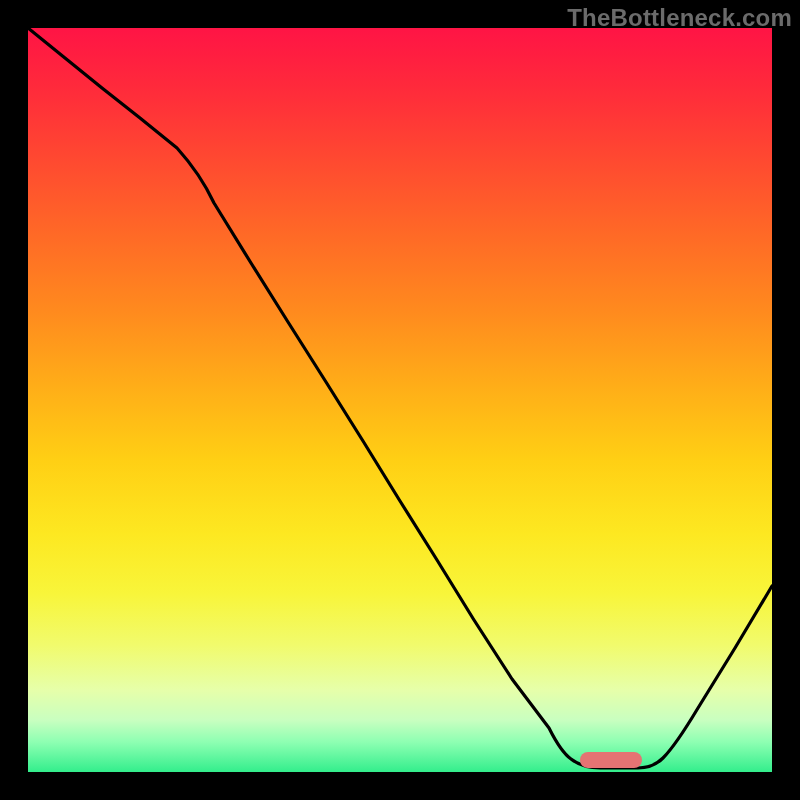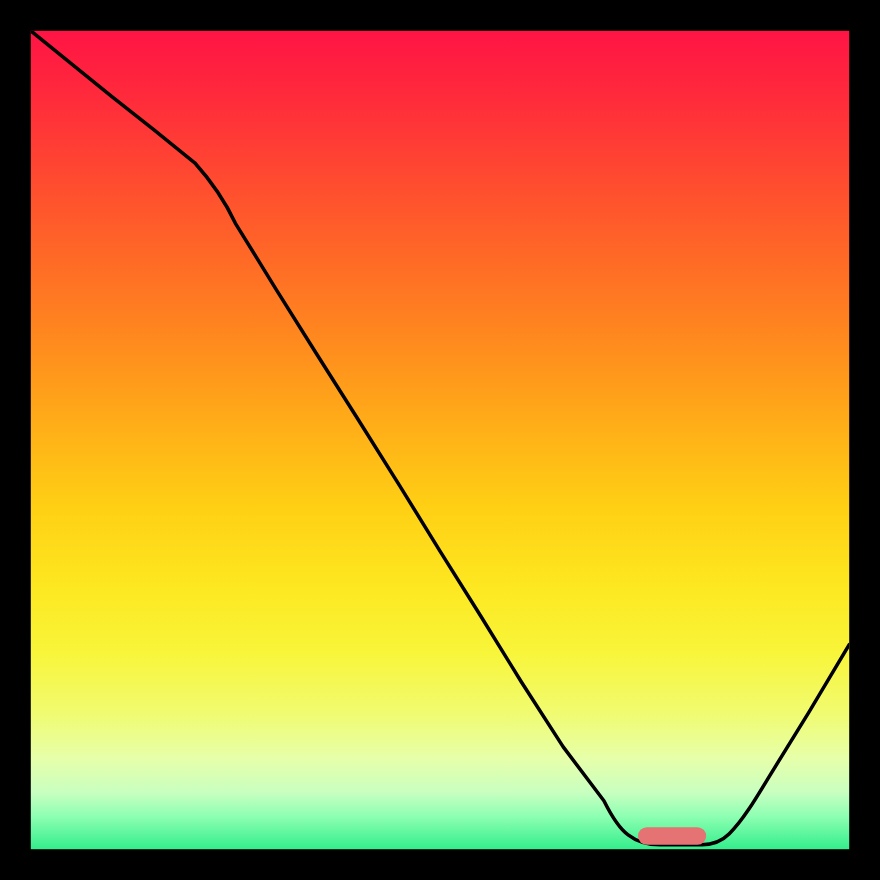--- a/index.html
+++ b/index.html
@@ -95,14 +95,15 @@
                C 620 740, 628 737, 635 730
                C 647 718, 658 700, 670 680
                L 707 620
                L 744 558" fill="none" stroke="#000" stroke-width="3.2" stroke-linecap="round" stroke-linejoin="round"></path>
     </svg>
 
     <div class="marker" style="left:552px; top:724px;"></div>
 
   </div>
 
+  <div class="watermark">TheBottleneck.com</div>
 
 </div>
 
 </body></html>

